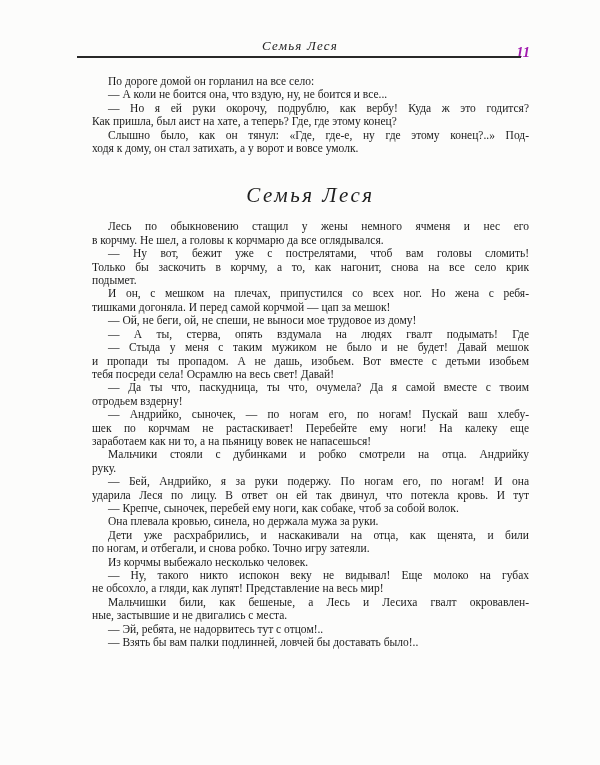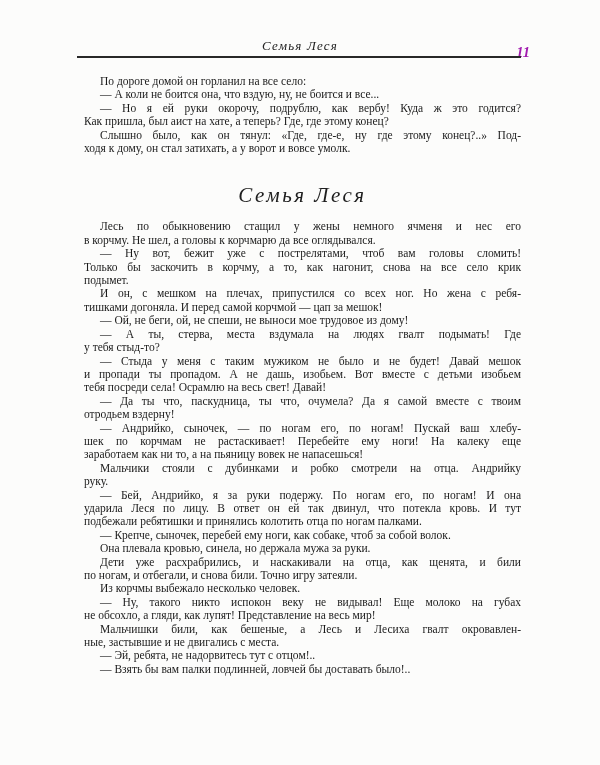--- a/index.html
+++ b/index.html
@@ -41,21 +41,21 @@
     position: absolute;
     top: 56px;
     left: 77px;
     width: 444px;
     height: 1.5px;
     background: #282828;
   }
   .content {
     position: absolute;
     top: 75px;
-    left: 84px;
+    left: 92px;
     width: 437px;
     font-size: 11.5px;
     line-height: 13.4px;
   }
   .line {
     text-align: justify;
     text-align-last: justify;
   }
   .line.first { text-indent: 16px; }
   .line.last  { text-align-last: left; }
@@ -92,39 +92,37 @@
 
     <div id="body-block">
         <div class="line first">Лесь по обыкновению стащил у жены немного ячменя и нес его</div>
         <div class="line last">в корчму. Не шел, а головы к корчмарю да все оглядывался.</div>
         <div class="line first">— Ну вот, бежит уже с пострелятами, чтоб вам головы сломить!</div>
         <div class="line">Только бы заскочить в корчму, а то, как нагонит, снова на все село крик</div>
         <div class="line last">подымет.</div>
         <div class="line first">И он, с мешком на плечах, припустился со всех ног. Но жена с ребя-</div>
         <div class="line last">тишками догоняла. И перед самой корчмой — цап за мешок!</div>
         <div class="line first last">— Ой, не беги, ой, не спеши, не выноси мое трудовое из дому!</div>
-        <div class="line first">— А ты, стерва, места вздумала на людях гвалт подымать! Где</div>
-        <div class="line last">у тебя стыд-то?</div>
+        <div class="line first">— А ты, стерва, опять вздумала на людях гвалт подымать! Где</div>
         <div class="line first">— Стыда у меня с таким мужиком не было и не будет! Давай мешок</div>
         <div class="line">и пропади ты пропадом. А не дашь, изобьем. Вот вместе с детьми изобьем</div>
         <div class="line last">тебя посреди села! Осрамлю на весь свет! Давай!</div>
         <div class="line first">— Да ты что, паскудница, ты что, очумела? Да я самой вместе с твоим</div>
         <div class="line last">отродьем вздерну!</div>
         <div class="line first">— Андрийко, сыночек, — по ногам его, по ногам! Пускай ваш хлебу-</div>
         <div class="line">шек по корчмам не растаскивает! Перебейте ему ноги! На калеку еще</div>
         <div class="line last">заработаем как ни то, а на пьяницу вовек не напасешься!</div>
         <div class="line first">Мальчики стояли с дубинками и робко смотрели на отца. Андрийку</div>
         <div class="line last">руку.</div>
         <div class="line first">— Бей, Андрийко, я за руки подержу. По ногам его, по ногам! И она</div>
         <div class="line">ударила Леся по лицу. В ответ он ей так двинул, что потекла кровь. И тут</div>
-        <div class="line last">подбежали ребятишки и принялись колотить отца по ногам палками.</div>
         <div class="line first last">— Крепче, сыночек, перебей ему ноги, как собаке, чтоб за собой волок.</div>
         <div class="line first last">Она плевала кровью, синела, но держала мужа за руки.</div>
         <div class="line first">Дети уже расхрабрились, и наскакивали на отца, как щенята, и били</div>
-        <div class="line last">по ногам, и отбегали, и снова били. Точно игру затеяли.</div>
+        <div class="line last">по ногам, и отбегали, и снова робко. Точно игру затеяли.</div>
         <div class="line first last">Из корчмы выбежало несколько человек.</div>
         <div class="line first">— Ну, такого никто испокон веку не видывал! Еще молоко на губах</div>
         <div class="line last">не обсохло, а гляди, как лупят! Представление на весь мир!</div>
         <div class="line first">Мальчишки били, как бешеные, а Лесь и Лесиха гвалт окровавлен-</div>
         <div class="line last">ные, застывшие и не двигались с места.</div>
         <div class="line first last">— Эй, ребята, не надорвитесь тут с отцом!..</div>
         <div class="line first last">— Взять бы вам палки подлинней, ловчей бы доставать было!..</div>
       </div>
   </div>
 </div>

